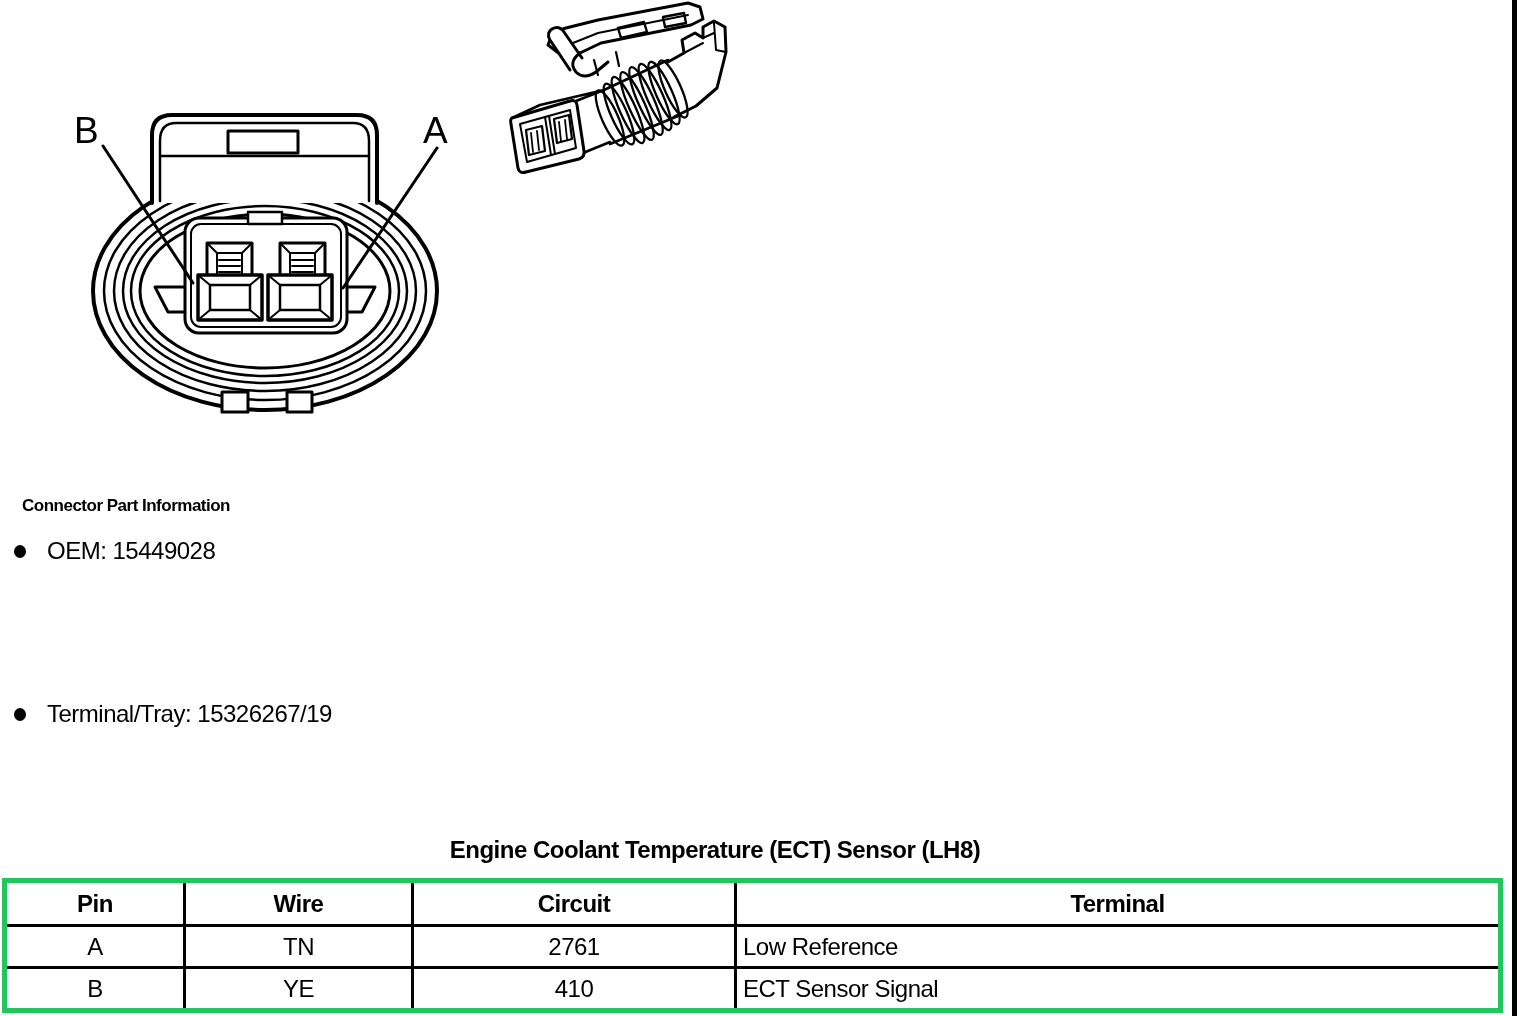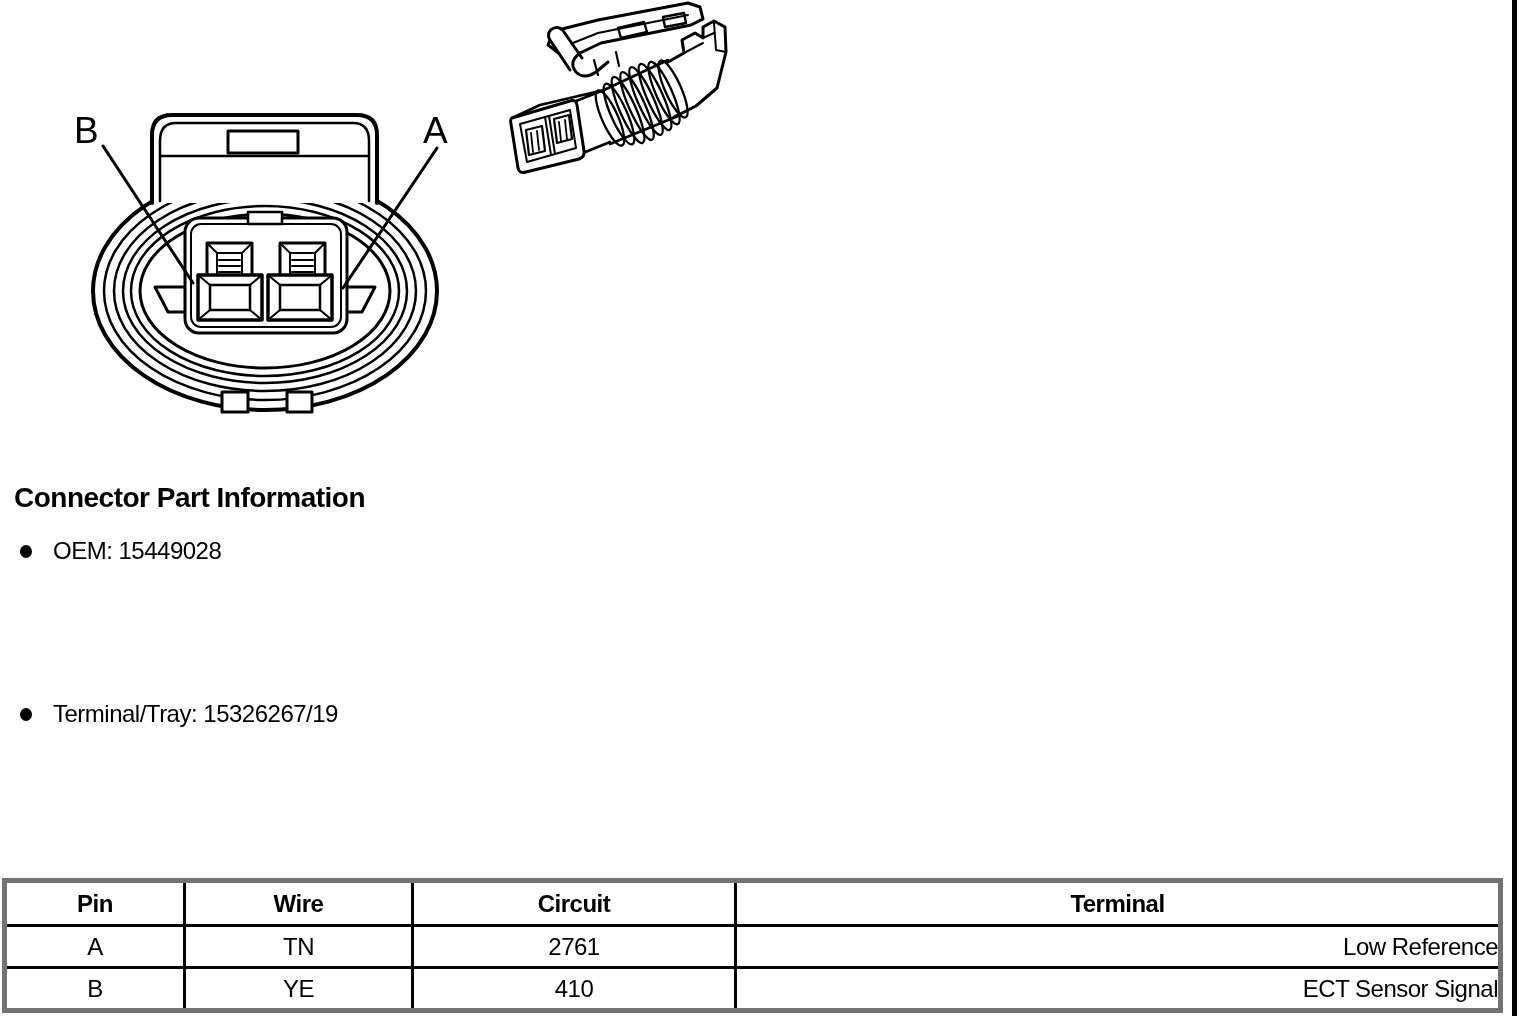--- a/index.html
+++ b/index.html
@@ -19,60 +19,60 @@
   .iso-view   { position: absolute; left: 498px; top: 0px;  width: 245px; height: 185px; }
   .pin-label {
     position: absolute; font-size: 37px; line-height: 37px; font-weight: 400;
     letter-spacing: 0;
   }
   .label-b { left: 74px;  top: 112px; }
   .label-a { left: 423px; top: 112px; }
 
   
   .sec-h {
-    position: absolute; left: 14px; margin: 0;
-    font-size: 28px; font-weight: bold; line-height: 30px;
+    position: absolute; left: 14px; margin: 8px;
+    font-size: 17px; font-weight: bold; line-height: 30px;
   }
   .connector-h { top: 483px; }
   .terminal-h  { top: 646px; }
 
   
   .bullet-item {
-    position: absolute; left: 20px; height: 28px;
+    position: absolute; left: 14px; height: 28px;
     display: flex; align-items: center;
   }
   .dot {
     width: 12px; height: 13px; border-radius: 50%;
     background: #000; margin-right: 21px; flex: 0 0 auto;
   }
   .bullet-item .txt { font-size: 24px; line-height: 28px; white-space: nowrap; }
 
   
   .tbl-title {
     position: absolute; left: 0; top: 836px; width: 1430px;
     text-align: center; font-size: 24px; font-weight: bold;
   }
 
   
   .pin-table {
     position: absolute; left: 2px; top: 878px;
     border-collapse: collapse;
-    border: 5px solid #737373;
+    border: 5px solid #22c55e;
     table-layout: fixed;
   }
   .pin-table th, .pin-table td {
     border: 3px solid #000;
     font-size: 24px;
     padding: 0;
     overflow: hidden;
     white-space: nowrap;
   }
   .pin-table th { height: 41px; font-weight: bold; text-align: center; }
   .pin-table td { height: 39px; text-align: center; }
-  .pin-table td.fn { text-align: right; padding-left: 6px; }
+  .pin-table td.fn { text-align: left; padding-left: 6px; }
 
   .page-right-border {
     position: absolute; left: 1512px; top: 0; width: 5px; height: 1016px;
     background: #000;
   }
 </style>
 </head>
 <body>
 
 <div class="page">
@@ -170,20 +170,21 @@
   <div class="bullet-item" style="top:537px">
     <span class="dot"></span>
     <span class="txt">OEM: 15449028</span>
   </div>
 
   <div class="bullet-item" style="top:700px">
     <span class="dot"></span>
     <span class="txt">Terminal/Tray: 15326267/19</span>
   </div>
 
+  <div class="tbl-title">Engine Coolant Temperature (ECT) Sensor (LH8)</div>
   <table class="pin-table">
     <colgroup>
       <col style="width:180px">
         <col style="width:228px">
         <col style="width:323px">
         <col style="width:765px">
     </colgroup>
     <thead>
       <tr>
         <th>Pin</th>

